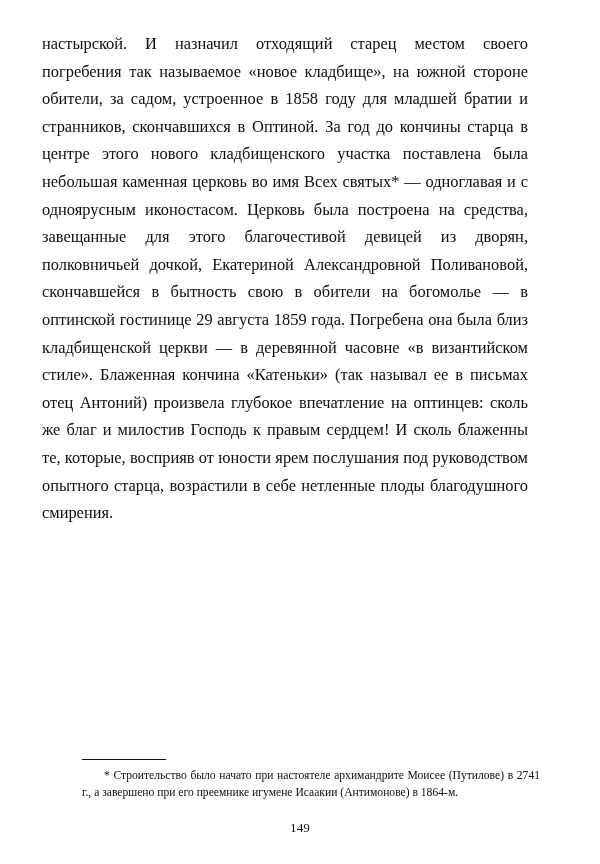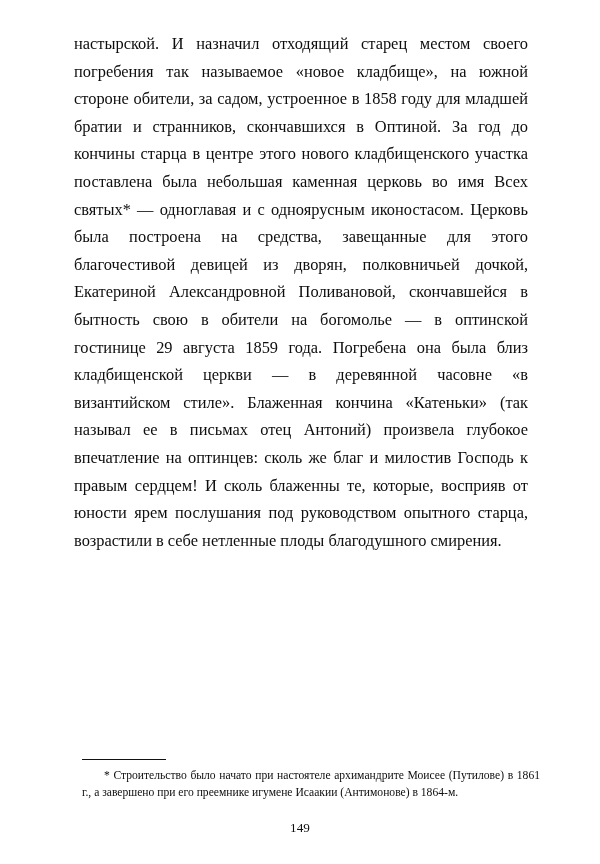--- a/index.html
+++ b/index.html
@@ -12,21 +12,21 @@
     background: #ffffff;
     font-family: "Liberation Serif", serif;
     color: #111111;
     overflow: hidden;
   }
   .page {
     position: relative;
     width: 600px;
     height: 864px;
     box-sizing: border-box;
-    padding: 30px 72px 0 74px;
+    padding: 30px 72px 0 42px;
   }
   .body-text {
     font-size: 16.4px;
     line-height: 27.6px;
     text-align: justify;
     text-justify: inter-word;
     color: #0d0d0d;
   }
   .body-text p {
     margin: 0;
@@ -68,18 +68,18 @@
 <body>
 
 <div class="page">
 
   <div class="body-text">
     <p class="">настырской. И назначил отходящий старец местом своего погребения так называемое «новое кладбище», на южной стороне обители, за садом, устроенное в 1858 году для младшей братии и странников, скончавшихся в Оптиной. За год до кончины старца в центре этого нового кладбищенского участка поставлена была небольшая каменная церковь во имя Всех святых* — одноглавая и с одноярусным иконостасом. Церковь была построена на средства, завещанные для этого благочестивой девицей из дворян, полковничьей дочкой, Екатериной Александровной Поливановой, скончавшейся в бытность свою в обители на богомолье — в оптинской гостинице 29 августа 1859 года. Погребена она была близ кладбищенской церкви — в деревянной часовне «в византийском стиле». Блаженная кончина «Катеньки» (так называл ее в письмах отец Антоний) произвела глубокое впечатление на оптинцев: сколь же благ и милостив Господь к правым сердцем! И сколь блаженны те, которые, восприяв от юности ярем послушания под руководством опытного старца, возрастили в себе нетленные плоды благодушного смирения.</p>
   </div>
 
   <div class="footnote-zone">
     <div class="footnote-rule"></div>
-    <div class="footnote"><span>*</span> <span>Строительство было начато при настоятеле архимандрите Моисее (Путилове) в 1861 г., а завершено при его преемнике игумене Исаакии (Антимонове) в 1864-м.</span></div>
+    <div class="footnote"><span>*</span> <span>Строительство было начато при настоятеле архимандрите Моисее (Путилове) в 2741 г., а завершено при его преемнике игумене Исаакии (Антимонове) в 1864-м.</span></div>
   </div>
 
   <div class="page-number">149</div>
 
 </div>
 
 </body></html>

